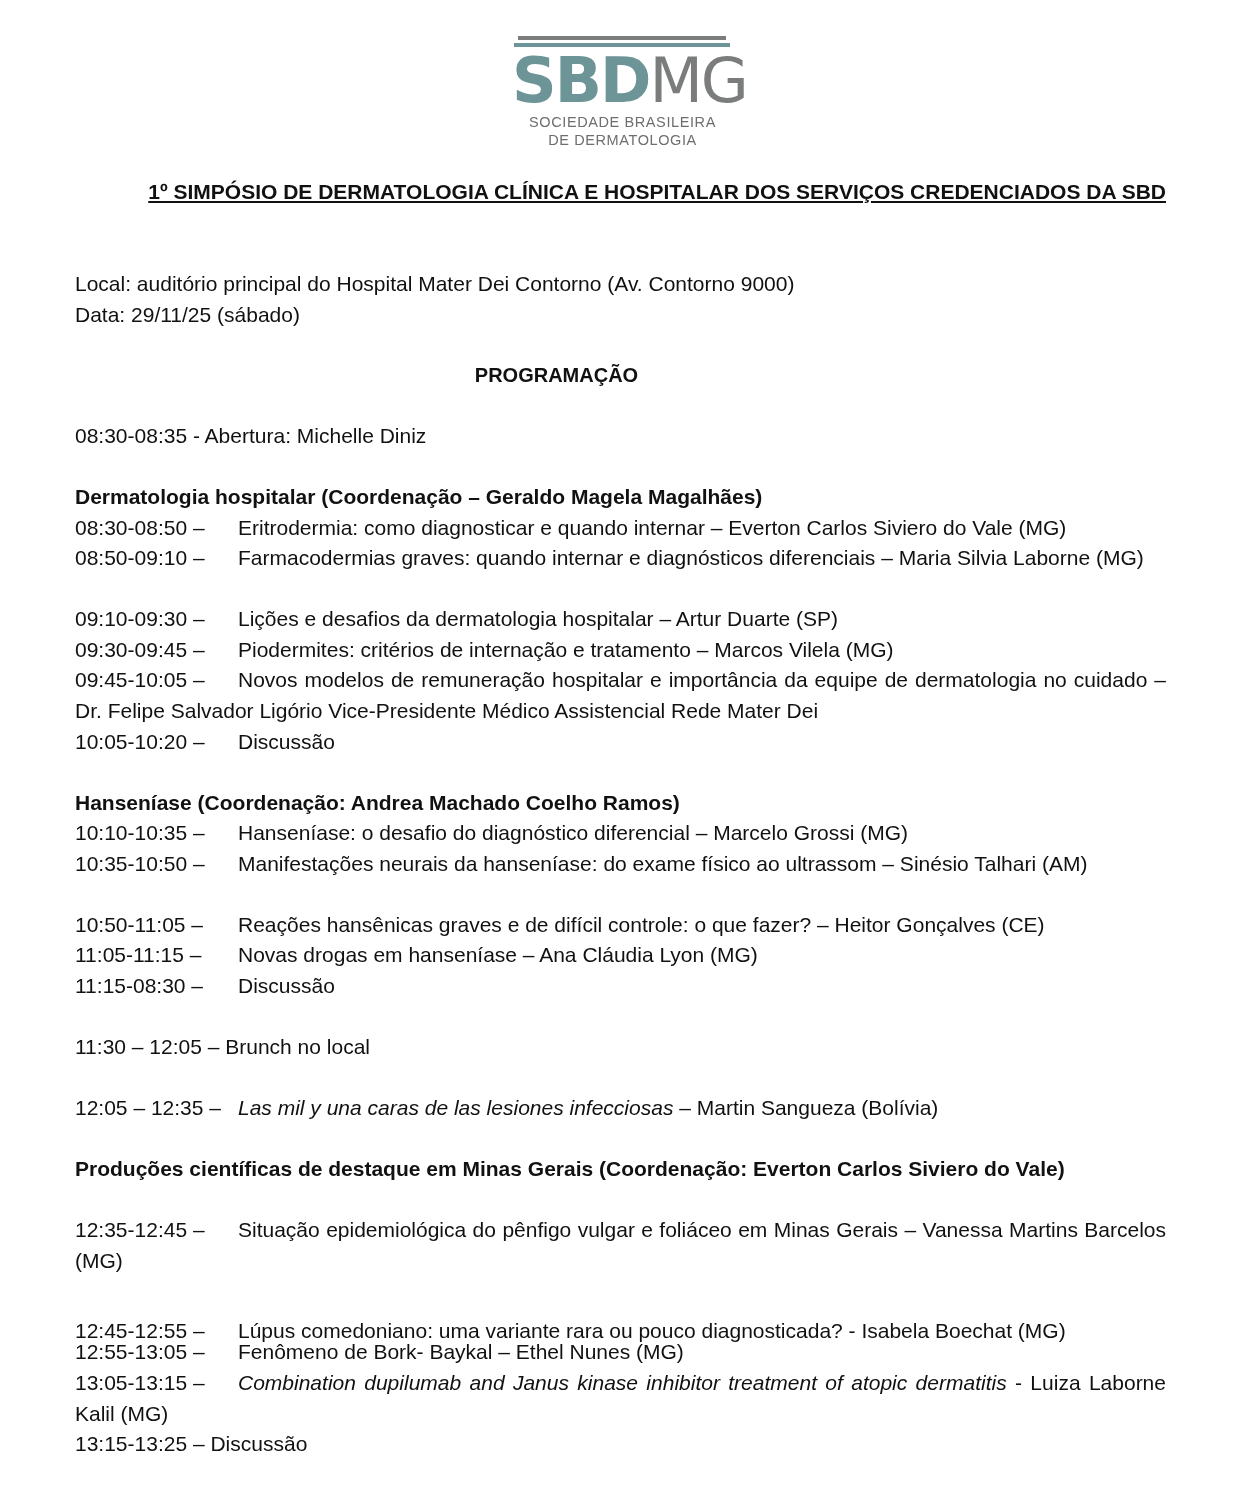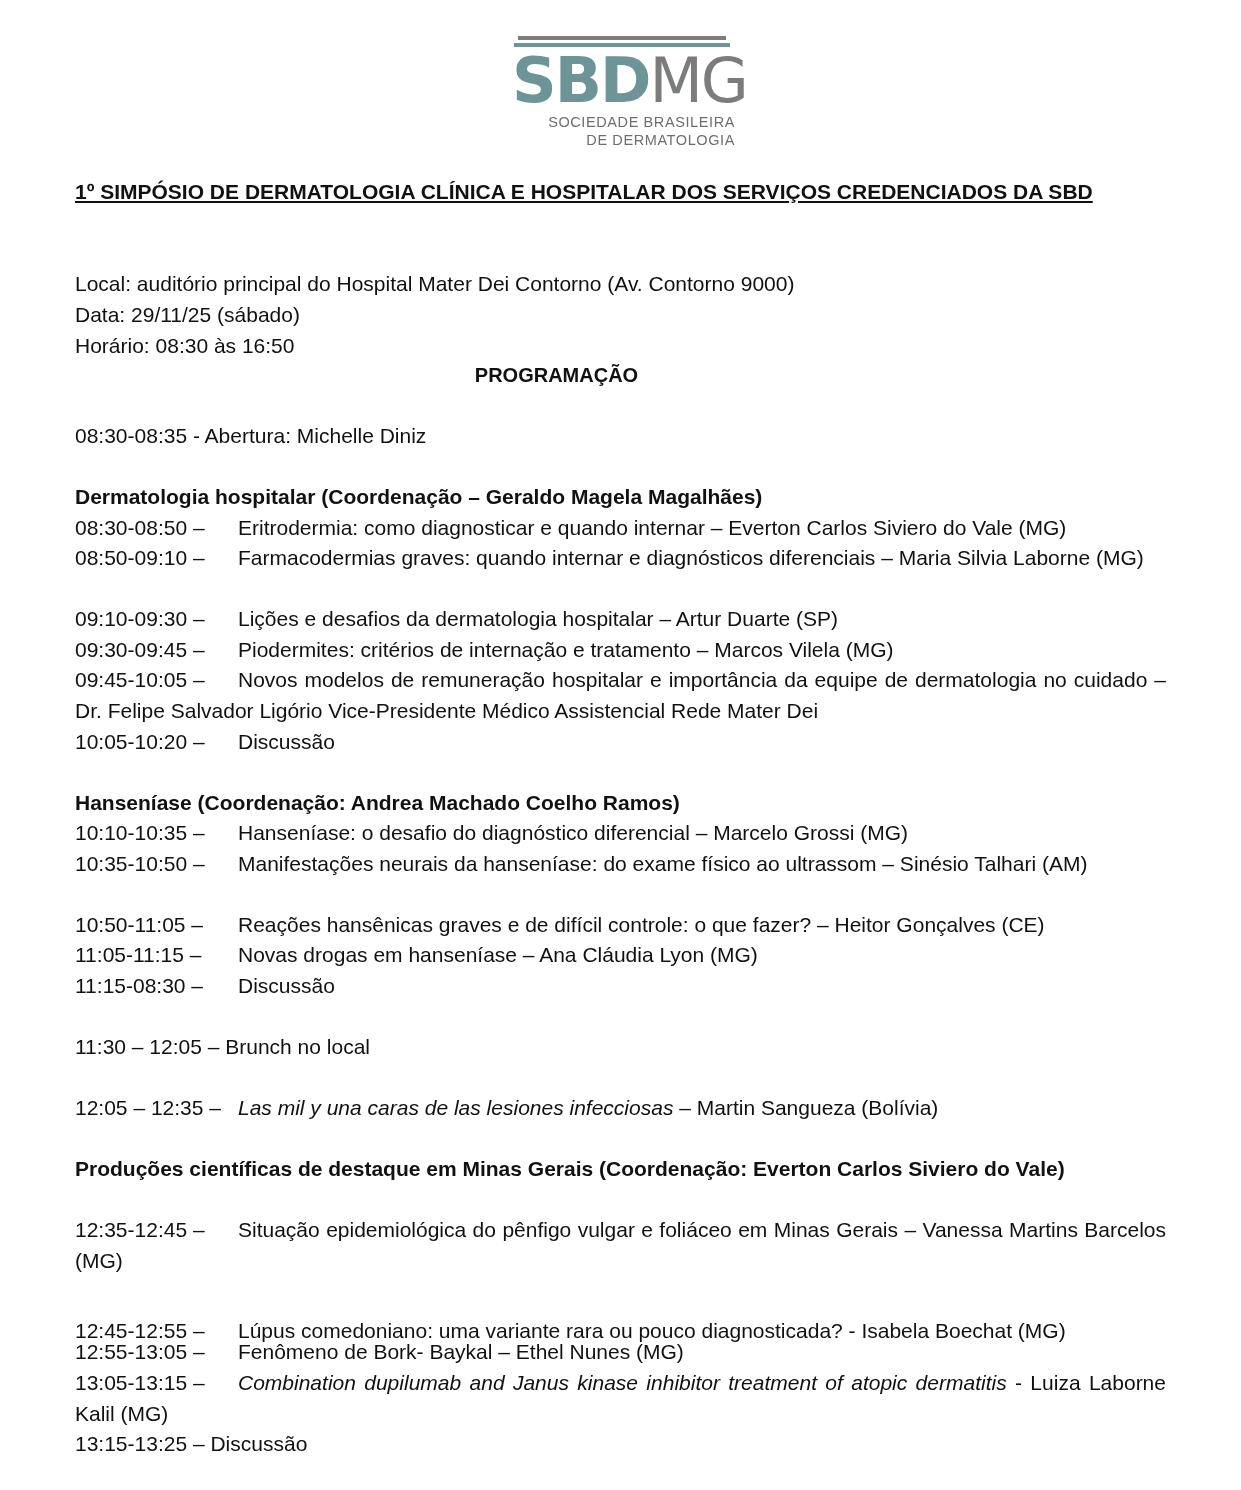--- a/index.html
+++ b/index.html
@@ -5,26 +5,26 @@
   html, body { margin:0; padding:0; background:#ffffff; }
   body { width:1241px; height:1490px; position:relative; overflow:hidden;
          font-family:"Liberation Sans", "DejaVu Sans", sans-serif; color:#111; }
   .logo { position:absolute; left:510px; top:34px; width:225px; height:116px; }
   .logo .bar1 { position:absolute; left:8px; top:2px; width:208px; height:4px; background:#7b7d7d; }
   .logo .bar2 { position:absolute; left:4px; top:9px; width:216px; height:4px; background:#6d9496; }
   .logo .word { position:absolute; left:2px; top:12px; font-weight:bold; font-size:62px;
                 letter-spacing:-2px; line-height:70px; font-family:"DejaVu Sans", sans-serif; }
   .logo .sbd { color:#6d9496; }
   .logo .mg { color:#7b7d7d; font-weight:normal; }
-  .logo .sub { position:absolute; left:0; width:225px; text-align:right; color:#6e6e6e;
+  .logo .sub { position:absolute; left:0; width:225px; text-align:center; color:#6e6e6e;
                font-size:14.5px; letter-spacing:0.6px; line-height:17px; }
   .logo .sub1 { top:80px; }
   .logo .sub2 { top:98px; }
 
-  .title { position:absolute; left:75px; width:1091px; top:176px; text-align:left;
+  .title { position:absolute; left:75px; width:1091px; top:176px; text-align:right;
            font-weight:bold; font-size:21px; line-height:31px; text-decoration:underline; }
 
   .info { position:absolute; left:75px; top:268px; font-size:21px; line-height:31px; }
   .info div { white-space:nowrap; }
   .prog { position:absolute; left:0; width:1113px; top:360px; text-align:center;
           font-weight:bold; font-size:20px; line-height:31px; }
 
   .line { position:absolute; left:75px; width:1091px; font-size:21px; line-height:30.6px; }
   .just { text-align:justify; text-align-last:left; }
   .bold { font-weight:bold; }
@@ -40,21 +40,20 @@
   <div class="word"><span class="sbd">SBD</span><span class="mg">MG</span></div>
   <div class="sub sub1">SOCIEDADE BRASILEIRA</div>
   <div class="sub sub2">DE DERMATOLOGIA</div>
 </div>
 
 <div class="title">1º SIMPÓSIO DE DERMATOLOGIA CLÍNICA E HOSPITALAR DOS SERVIÇOS CREDENCIADOS DA SBD</div>
 
 <div class="info">
   <div>Local: auditório principal do Hospital Mater Dei Contorno (Av. Contorno 9000)</div>
   <div>Data: 29/11/25 (sábado)</div>
-  <div>Horário: 08:30 às 16:50</div>
 </div>
 <div class="prog">PROGRAMAÇÃO</div>
 
 <div class="line" style="top:421px;">08:30-08:35 - Abertura: Michelle Diniz</div>
 
 <div class="line bold" style="top:482px;">Dermatologia hospitalar (Coordenação – Geraldo Magela Magalhães)</div>
 <div class="line" style="top:513px;"><span class="t">08:30-08:50 –</span><span>Eritrodermia: como diagnosticar e quando internar – Everton Carlos Siviero do Vale (MG)</span></div>
 <div class="line just" style="top:543px;"><span class="t">08:50-09:10 –</span><span>Farmacodermias graves: quando internar e diagnósticos diferenciais – Maria Silvia Laborne (MG)</span></div>
 <div class="line" style="top:604px;"><span class="t">09:10-09:30 –</span><span>Lições e desafios da dermatologia hospitalar – Artur Duarte (SP)</span></div>
 <div class="line" style="top:635px;"><span class="t">09:30-09:45 –</span><span>Piodermites: critérios de internação e tratamento – Marcos Vilela (MG)</span></div>

